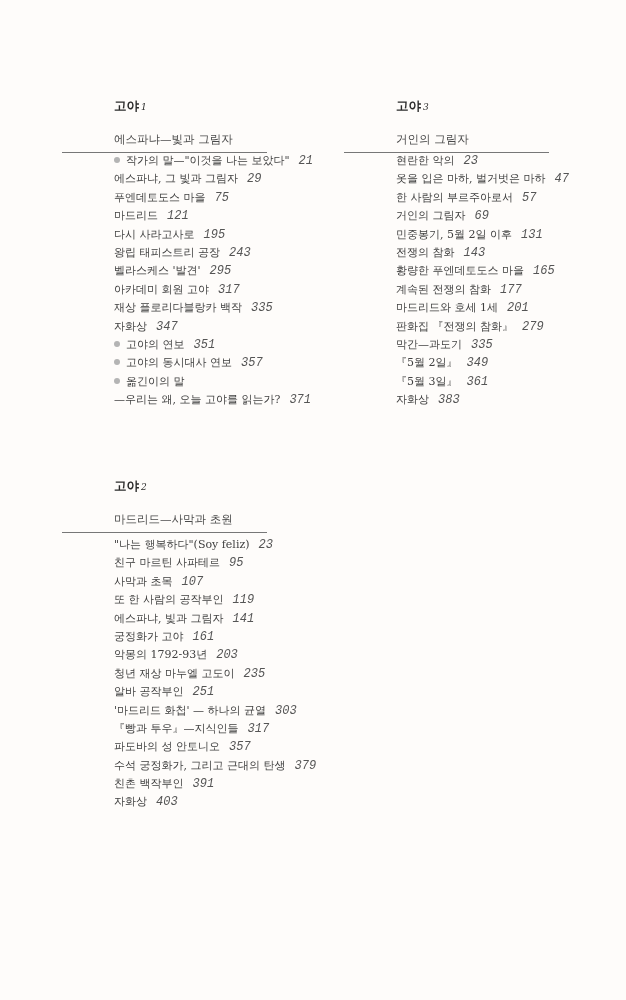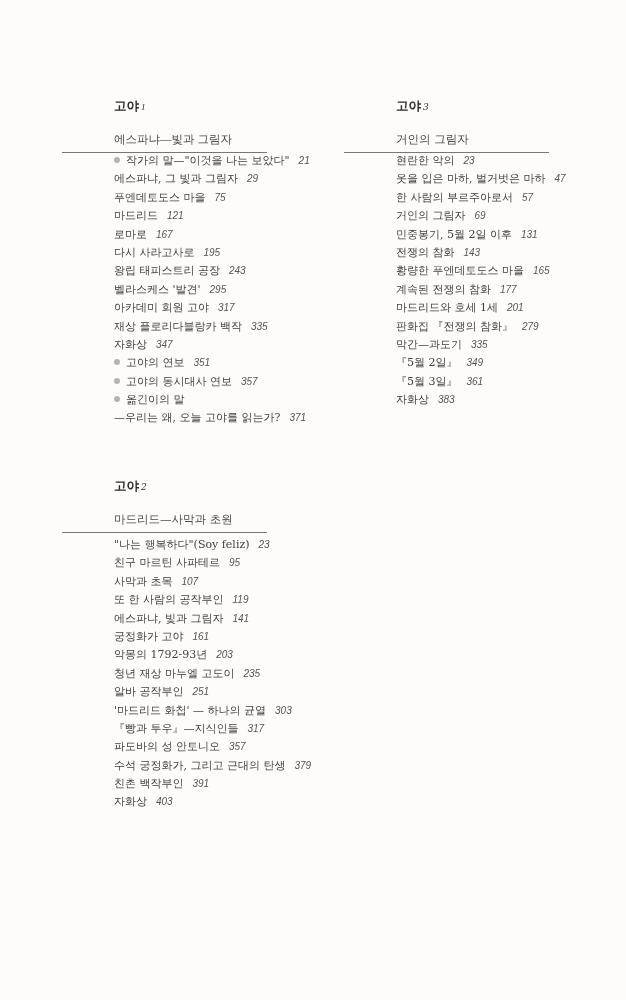--- a/index.html
+++ b/index.html
@@ -55,45 +55,44 @@
     }
     .bullet {
       display: inline-block;
       width: 6px; height: 6px;
       border-radius: 50%;
       background: #b4b4b4;
       margin-right: 6px;
       vertical-align: 1px;
     }
     .pg {
-      font-family: Liberation Sans, sans-serif;
+      font-family: Liberation Mono, monospace;
       font-style: italic;
-      font-size: 10px;
+      font-size: 12px;
       color: #555;
       margin-left: 9px;
     }
   </style>
 </head>
 <body>
 
-<section class="vol" style="left:62px; top:98px; width:205px;font-family:Liberation Serif, serif;">
+<section class="vol" style="left:62px; top:98px; width:205px;">
   <div class="vol-head" style="padding-left:52px;">
     <div class="vol-title">
       <span>고야</span><span class="num">1</span>
     </div>
     <div class="vol-subtitle">에스파냐—빛과 그림자</div>
   </div>
   <div class="rule"></div>
 </section>
 <ul class="list" style="position:absolute; left:62px; top:152px;">
   <li><span class="bullet"></span><span>작가의 말—"이것을 나는 보았다"</span><span class="pg">21</span></li>
   <li><span>에스파냐, 그 빛과 그림자</span><span class="pg">29</span></li>
   <li><span>푸엔데토도스 마을</span><span class="pg">75</span></li>
   <li><span>마드리드</span><span class="pg">121</span></li>
-  <li><span>로마로</span><span class="pg">167</span></li>
   <li><span>다시 사라고사로</span><span class="pg">195</span></li>
   <li><span>왕립 태피스트리 공장</span><span class="pg">243</span></li>
   <li><span>벨라스케스 '발견'</span><span class="pg">295</span></li>
   <li><span>아카데미 회원 고야</span><span class="pg">317</span></li>
   <li><span>재상 플로리다블랑카 백작</span><span class="pg">335</span></li>
   <li><span>자화상</span><span class="pg">347</span></li>
   <li><span class="bullet"></span><span>고야의 연보</span><span class="pg">351</span></li>
   <li><span class="bullet"></span><span>고야의 동시대사 연보</span><span class="pg">357</span></li>
   <li><span class="bullet"></span><span>옮긴이의 말</span></li>
   <li><span>—우리는 왜, 오늘 고야를 읽는가?</span><span class="pg">371</span></li>

